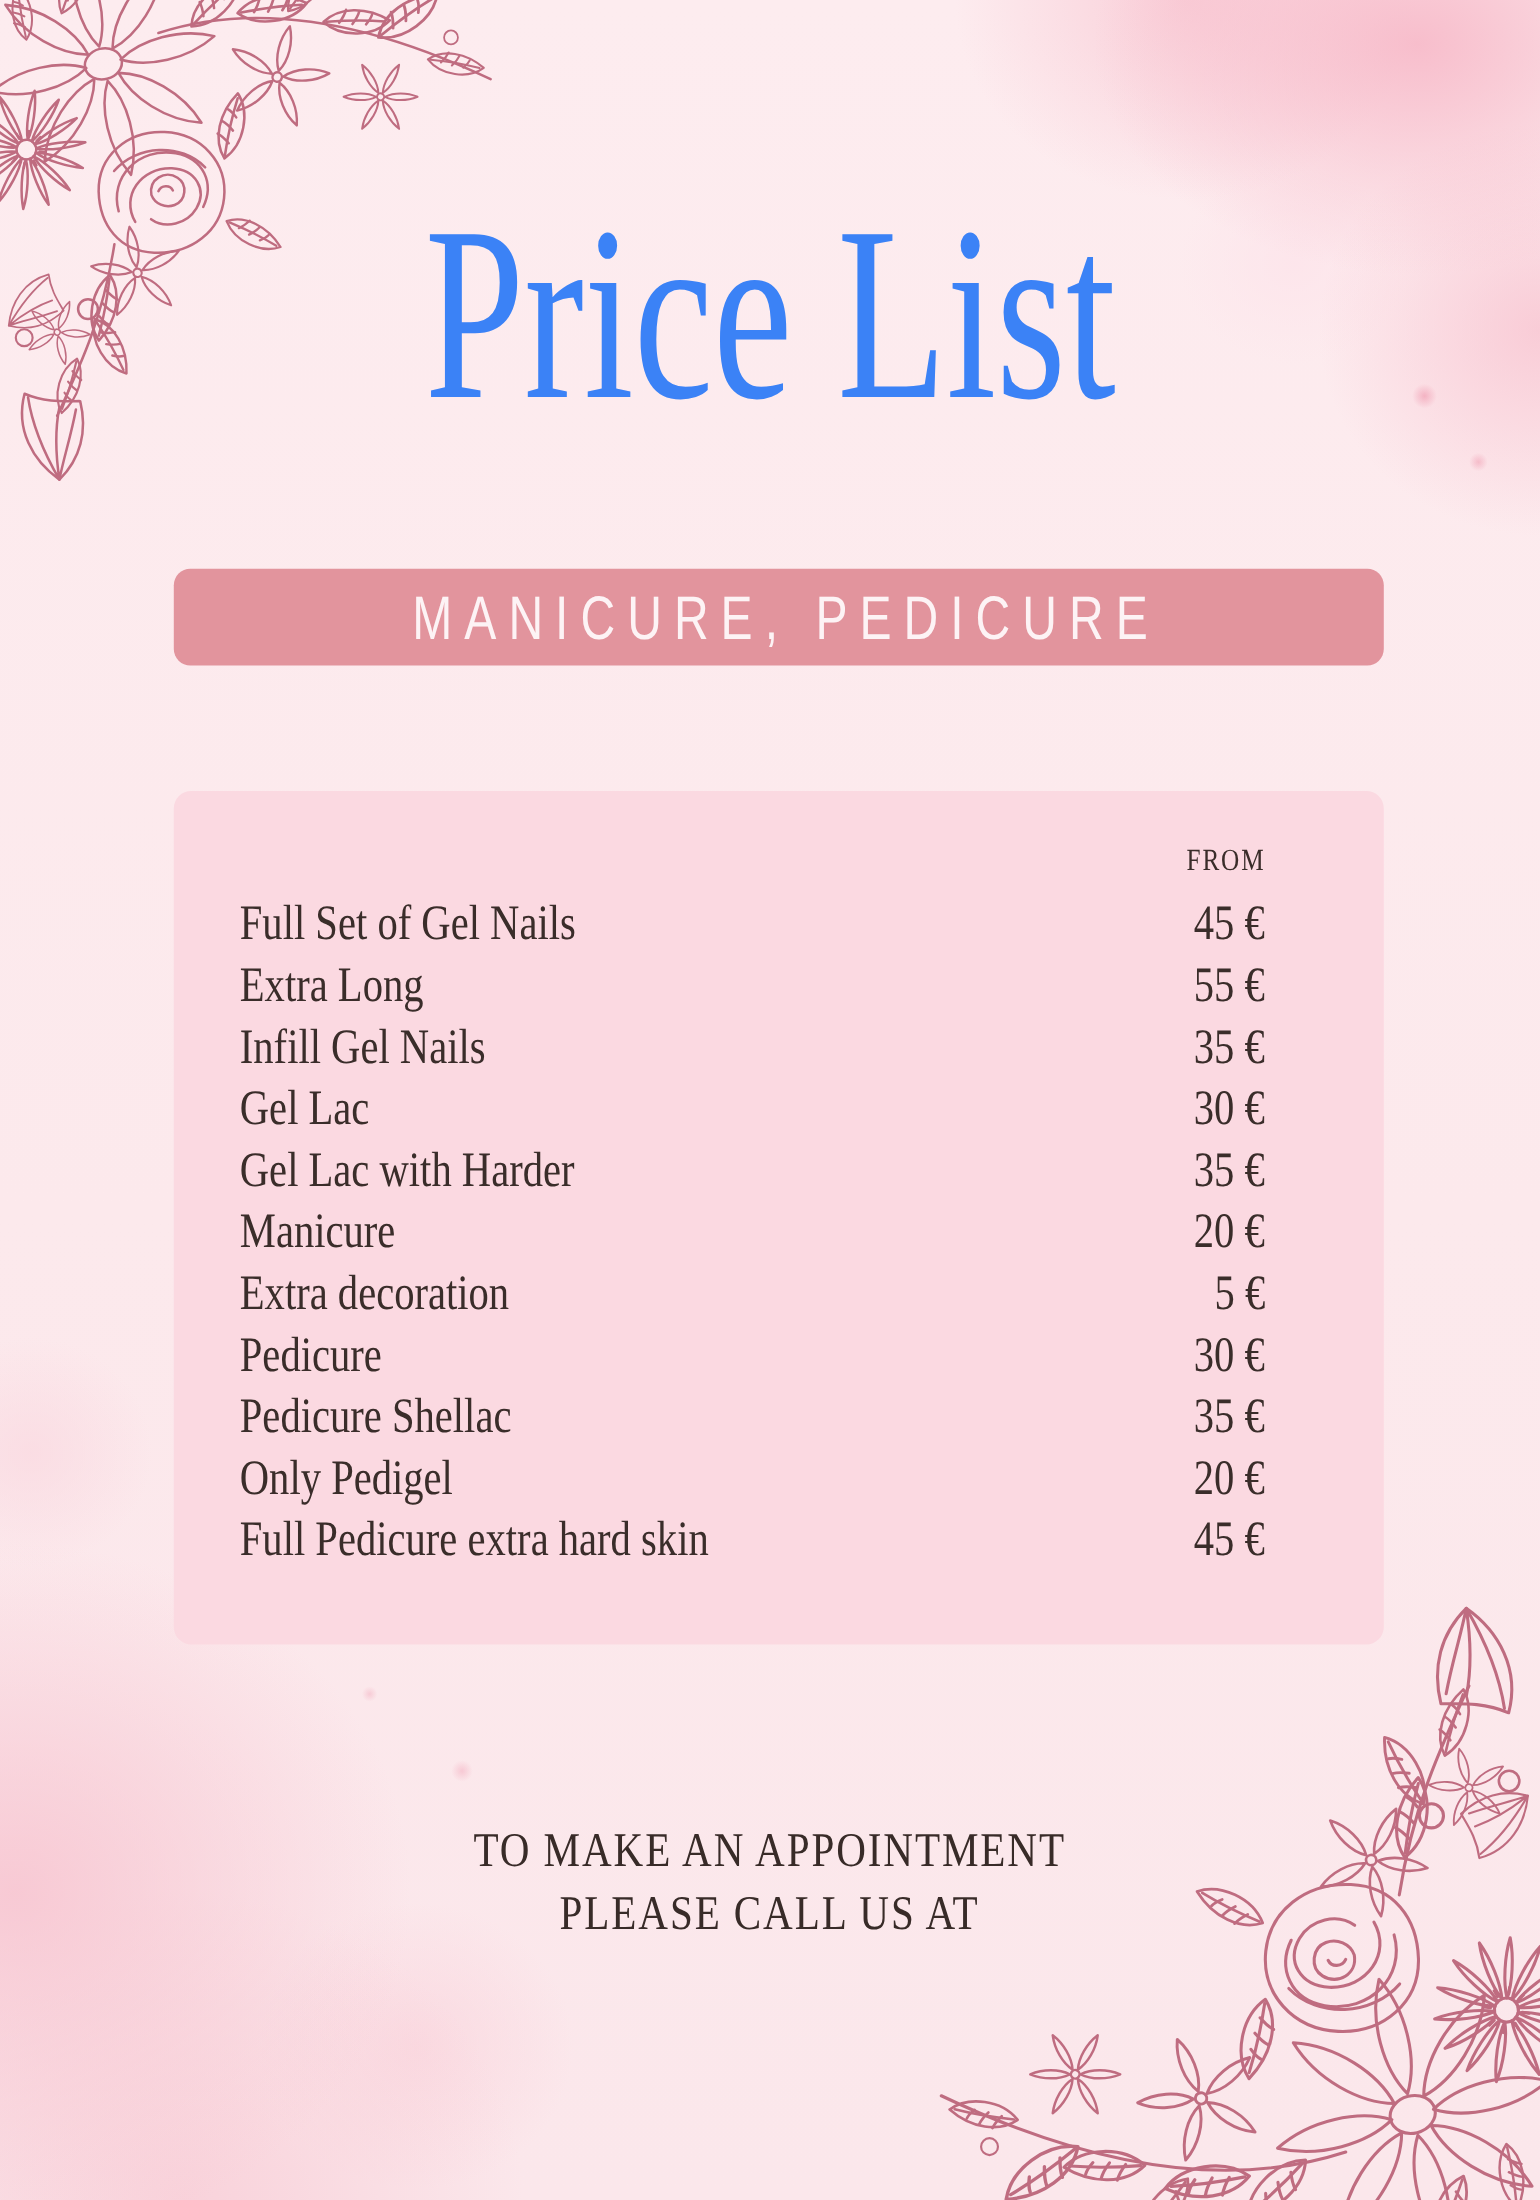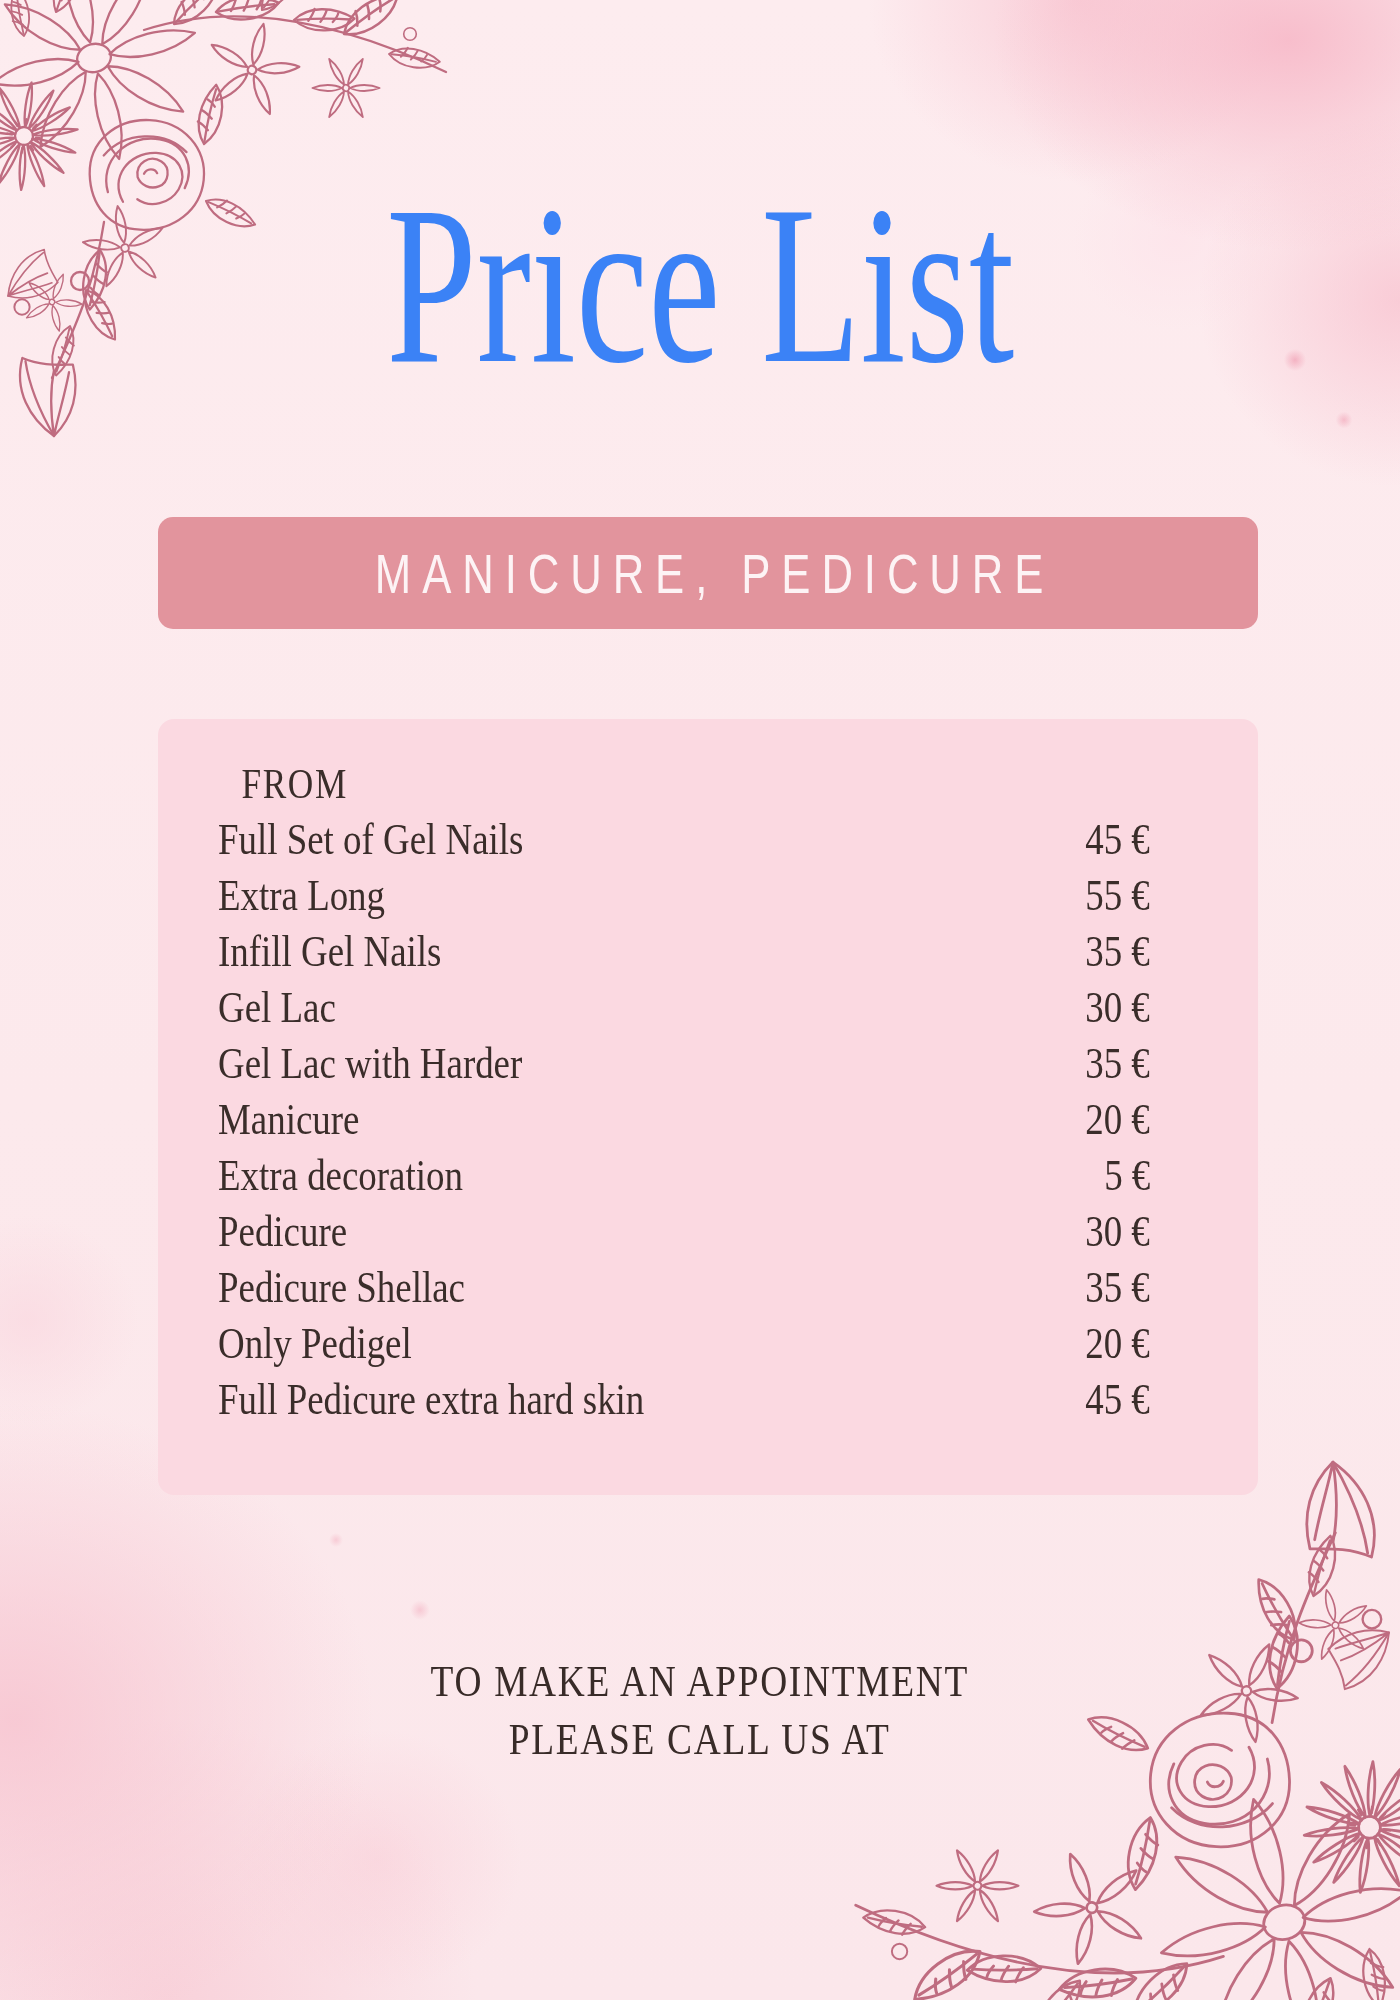--- a/index.html
+++ b/index.html
@@ -36,38 +36,38 @@
   
   #title{
     left:0;right:0;top:172px;text-align:center;z-index:2;
     font-size:226px;line-height:1;color:#3b82f6;font-weight:400;
     white-space:nowrap;
   }
   .sqC{display:inline-block;transform:scaleX(.72);transform-origin:center center;}
 
   
   #banner{
-    left:158px;top:517px;width:1100px;height:112px;z-index:2;
+    left:158px;top:517px;width:1100px;height:88px;z-index:2;
     background:#e2949d;border-radius:15px;
     display:flex;align-items:center;justify-content:center;
     font-family:"Liberation Sans","DejaVu Sans",sans-serif;
     color:#fdf3f5;font-size:56px;letter-spacing:14px;
     padding-left:14px;box-sizing:border-box;white-space:nowrap;
   }
   #banner .sqC{transform:scaleX(.78);}
 
   
   #panel{
     left:158px;top:719px;width:1100px;height:776px;z-index:2;
     background:#fbd9e1;border-radius:16px;
     padding:36px 108px 0 60px;box-sizing:border-box;
   }
   #panel .hdr{
-    height:56px;display:flex;align-items:center;
-    font-size:43px;letter-spacing:2px;color:#3a2d2a;white-space:nowrap;
+    height:56px;display:flex;justify-content:flex-end;align-items:center;
+    font-size:28px;letter-spacing:2px;color:#3a2d2a;white-space:nowrap;
   }
   #panel .row{
     height:56px;display:flex;justify-content:space-between;align-items:center;
     font-size:45px;color:#3a2d2a;white-space:nowrap;
   }
   .sqL{display:inline-block;transform:scaleX(.82);transform-origin:left center;}
   .sqR{display:inline-block;transform:scaleX(.82);transform-origin:right center;}
 
   
   #footer{

